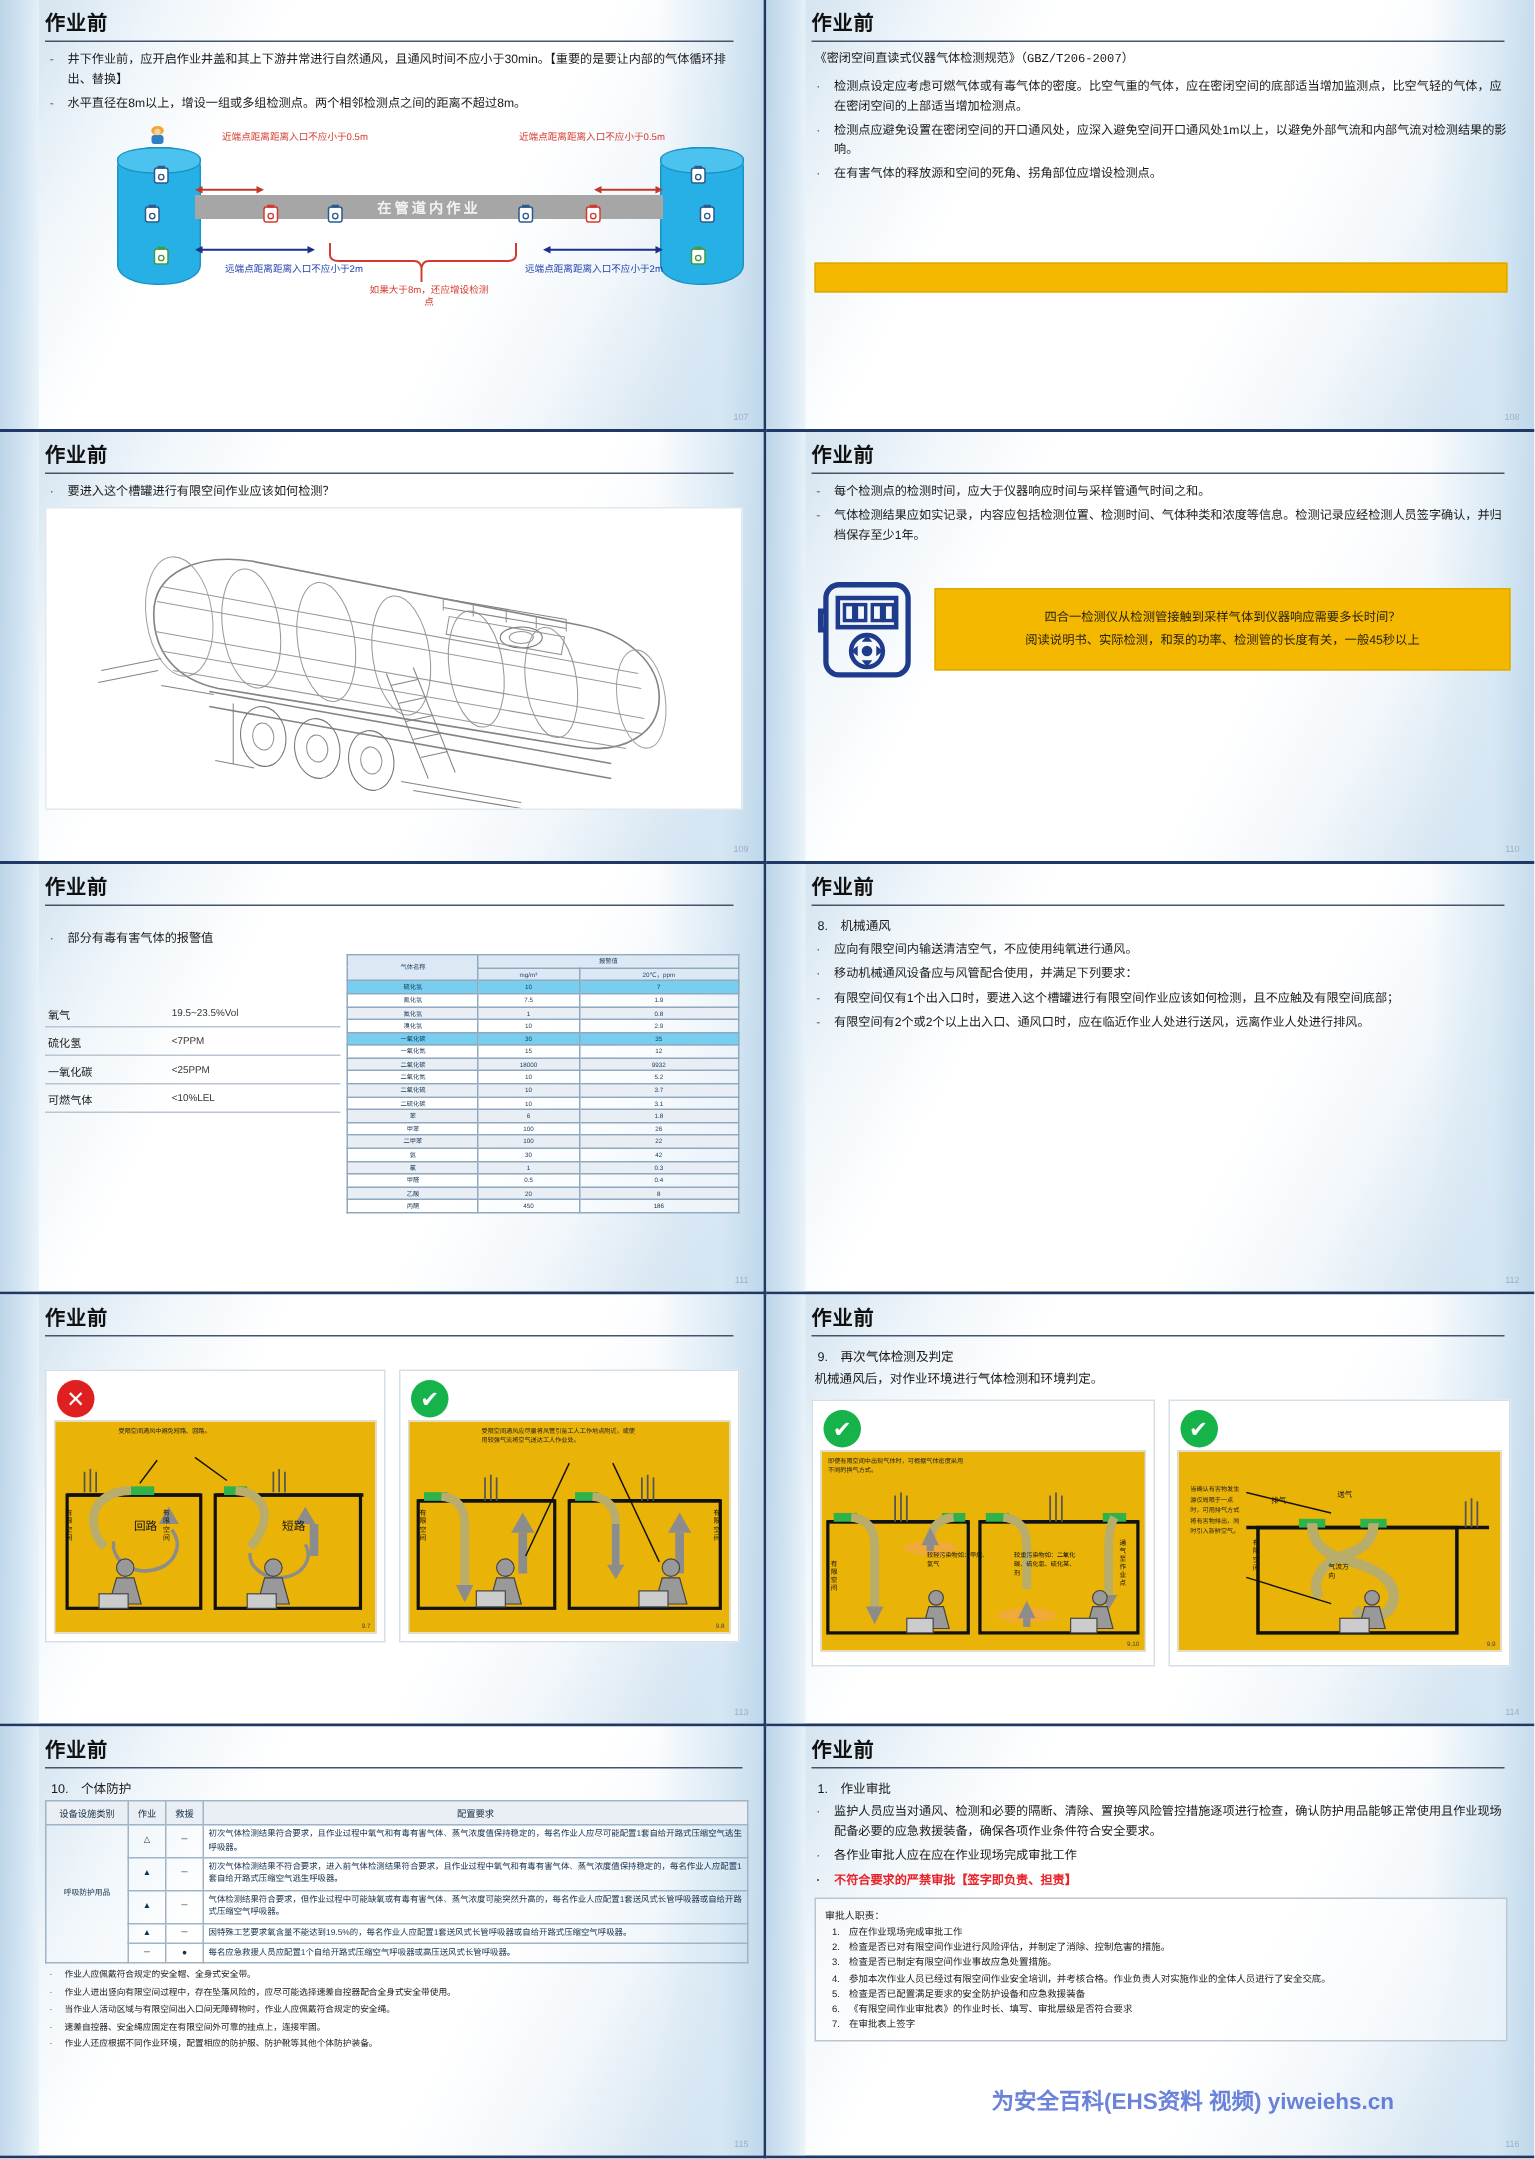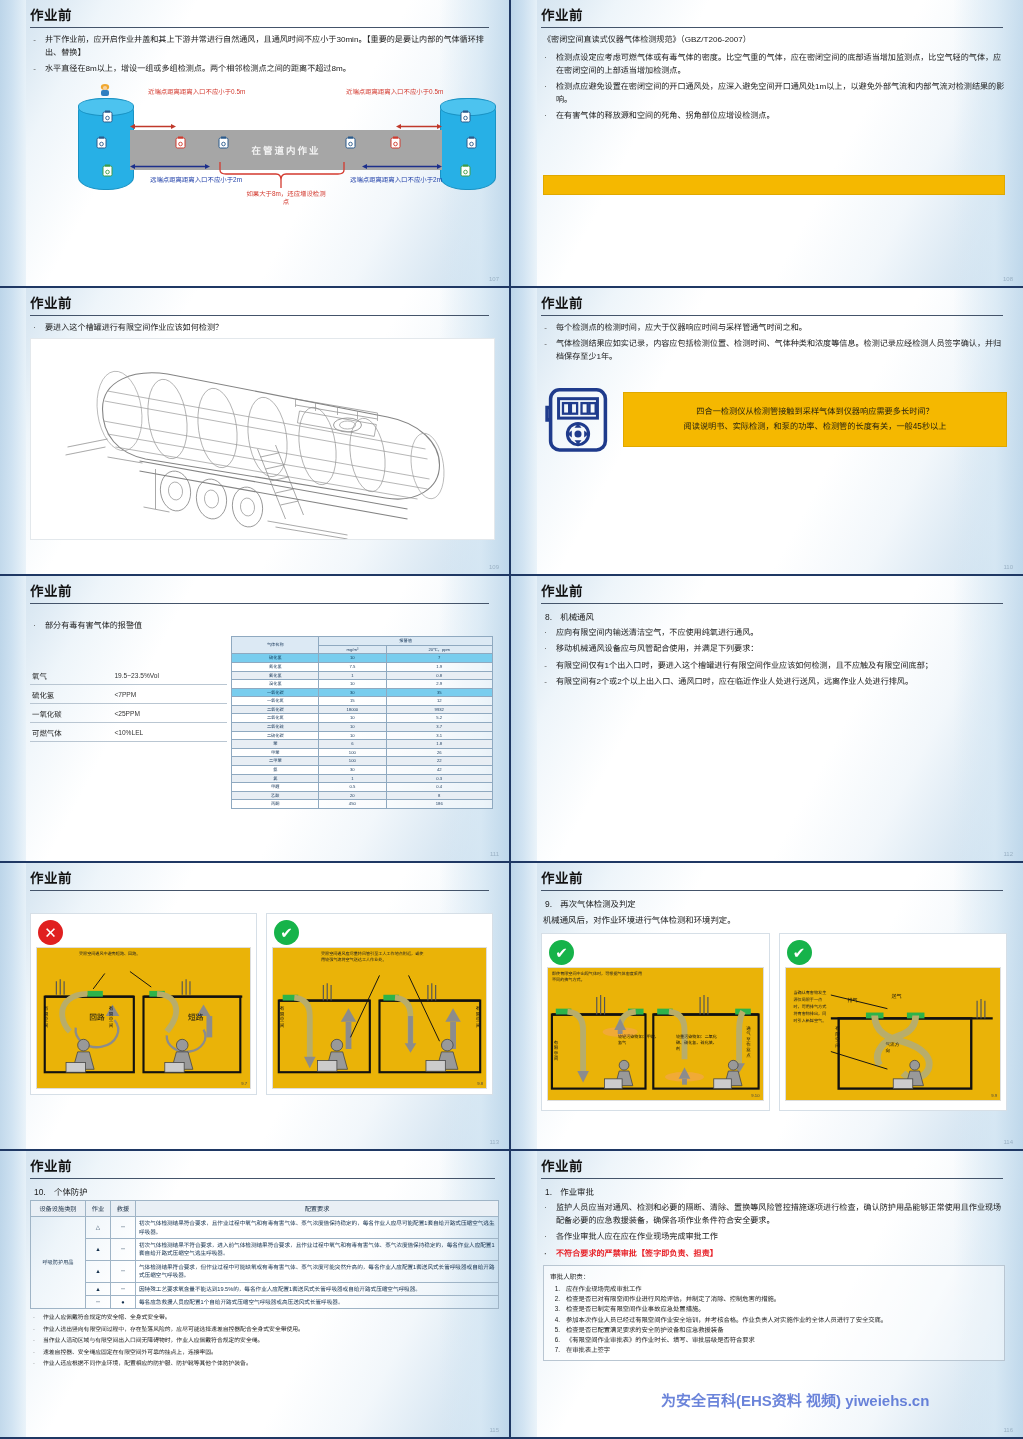--- a/index.html
+++ b/index.html
@@ -13,37 +13,37 @@
   .slide::after{content:"";position:absolute;right:0;top:0;bottom:0;width:70px;
     background:linear-gradient(270deg,#bcd6ea 0%,#d7e8f4 40%,rgba(255,255,255,0) 100%);opacity:.8;pointer-events:none;}
   .sbody{position:relative;z-index:3;padding:0 16px 0 30px;height:100%;box-sizing:border-box;}
   .stitle{font-weight:bold;font-size:13.5px;color:#111;letter-spacing:.5px;margin:4px 0 3px 0;}
   .trule{border:0;border-top:1.6px solid #44546a;margin:0 4px 6px 0;}
   .pnum{position:absolute;right:10px;bottom:4px;font-size:6px;color:#9ab1c4;z-index:5;}
 
   .bl{display:flex;gap:6px;margin:0 0 4px 0;font-size:8.1px;line-height:1.55;color:#1a1a1a;}
   .bl .mk{flex:0 0 9px;text-align:center;color:#555;font-size:8px;line-height:1.55;}
   .bl .tx{flex:1;}
-  .lead{font-size:8.1px;color:#1a1a1a;margin:0 0 6px 2px;line-height:1.5;}
+  .lead{font-size:8.1px;color:#1a1a1a;margin:0 0 6px 2px;line-height:1.5;font-family:Liberation Mono, monospace;}
   .num{font-size:8.4px;color:#1a1a1a;margin:2px 0 5px 4px;}
   .redb{color:#e8232a;font-weight:bold;}
 
   .yellowbox{background:#f5b800;border:1px solid #e0a800;margin:10px 2px 0 2px;padding:9px 10px;
      text-align:center;font-size:8.2px;line-height:1.85;color:#231f10;}
   .yellowbox.inline{margin:0;text-align:center;flex:1;padding:11px 8px;}
 
   
   .pipewrap{position:relative;height:150px;margin-top:2px;}
   .tank{position:absolute;width:54px;height:90px;background:#27b0e6;border-radius:26px/13px;border:1px solid #1a93c4;}
   .tank .top{position:absolute;left:-1px;top:-1px;width:54px;height:16px;border-radius:27px/8px;background:#4cc3ef;border:1px solid #1a93c4;}
   .worker{position:absolute;width:18px;height:16px;}
   .dtext{position:absolute;font-size:6.4px;line-height:1.35;}
   .dtext.blue{color:#1f3fa8;}
   .dtext.red{color:#d33a2f;}
-  .pipebar{position:absolute;background:#a6a6a6;height:40px;display:flex;align-items:center;justify-content:center;
+  .pipebar{position:absolute;background:#a6a6a6;height:16px;display:flex;align-items:center;justify-content:center;
      color:#f2f2f2;font-size:9.5px;font-weight:bold;letter-spacing:2px;}
   .arr{position:absolute;height:7px;}
   .detic{position:absolute;width:11px;height:13px;}
 
   
   table{border-collapse:collapse;}
   .gastable{width:265px;font-size:4.2px;color:#1b3a5c;background:rgba(255,255,255,.55);}
   .gastable td,.gastable th{border:0.5px solid #8fa9c0;padding:0 2px;height:7.6px;text-align:center;line-height:7.6px;white-space:nowrap;}
   .gastable th{background:#dce9f4;font-weight:normal;}
   .gastable tr.hl td{background:#79cdee;color:#0d3c5c;}

